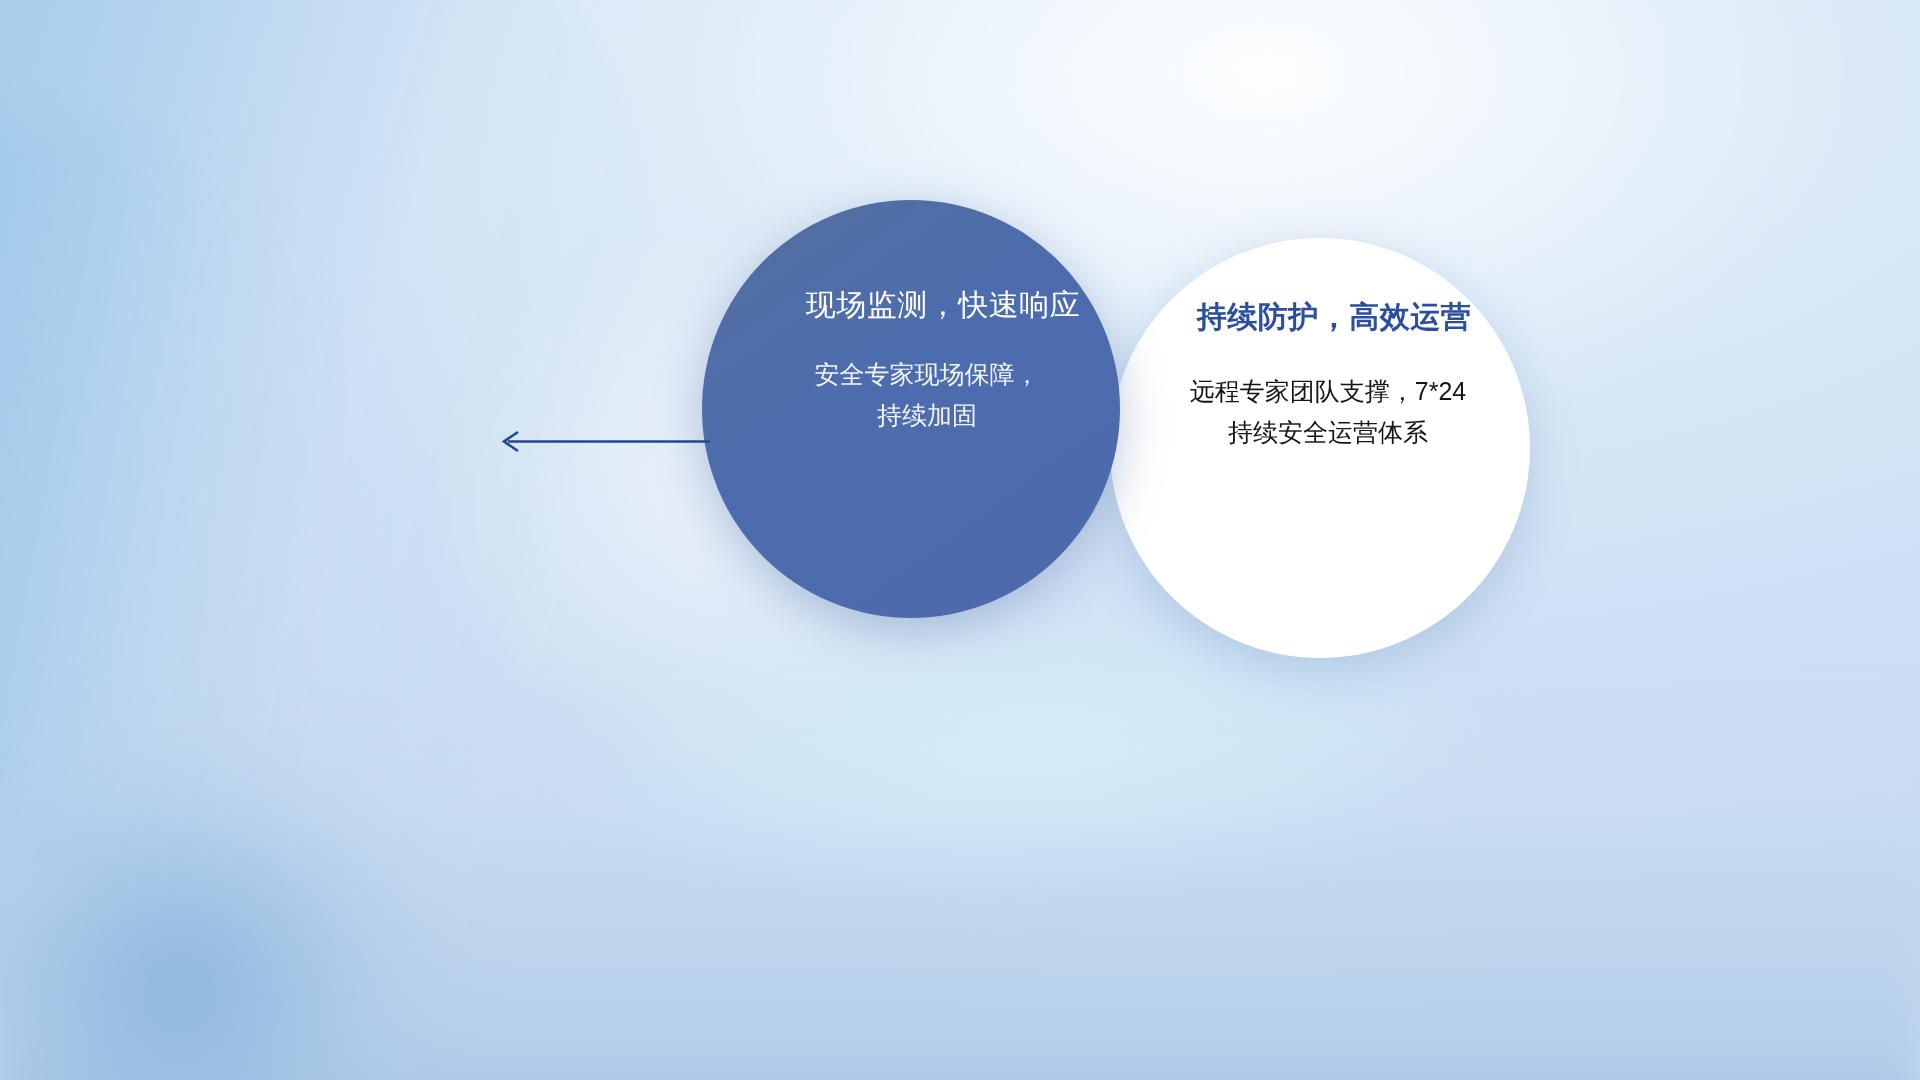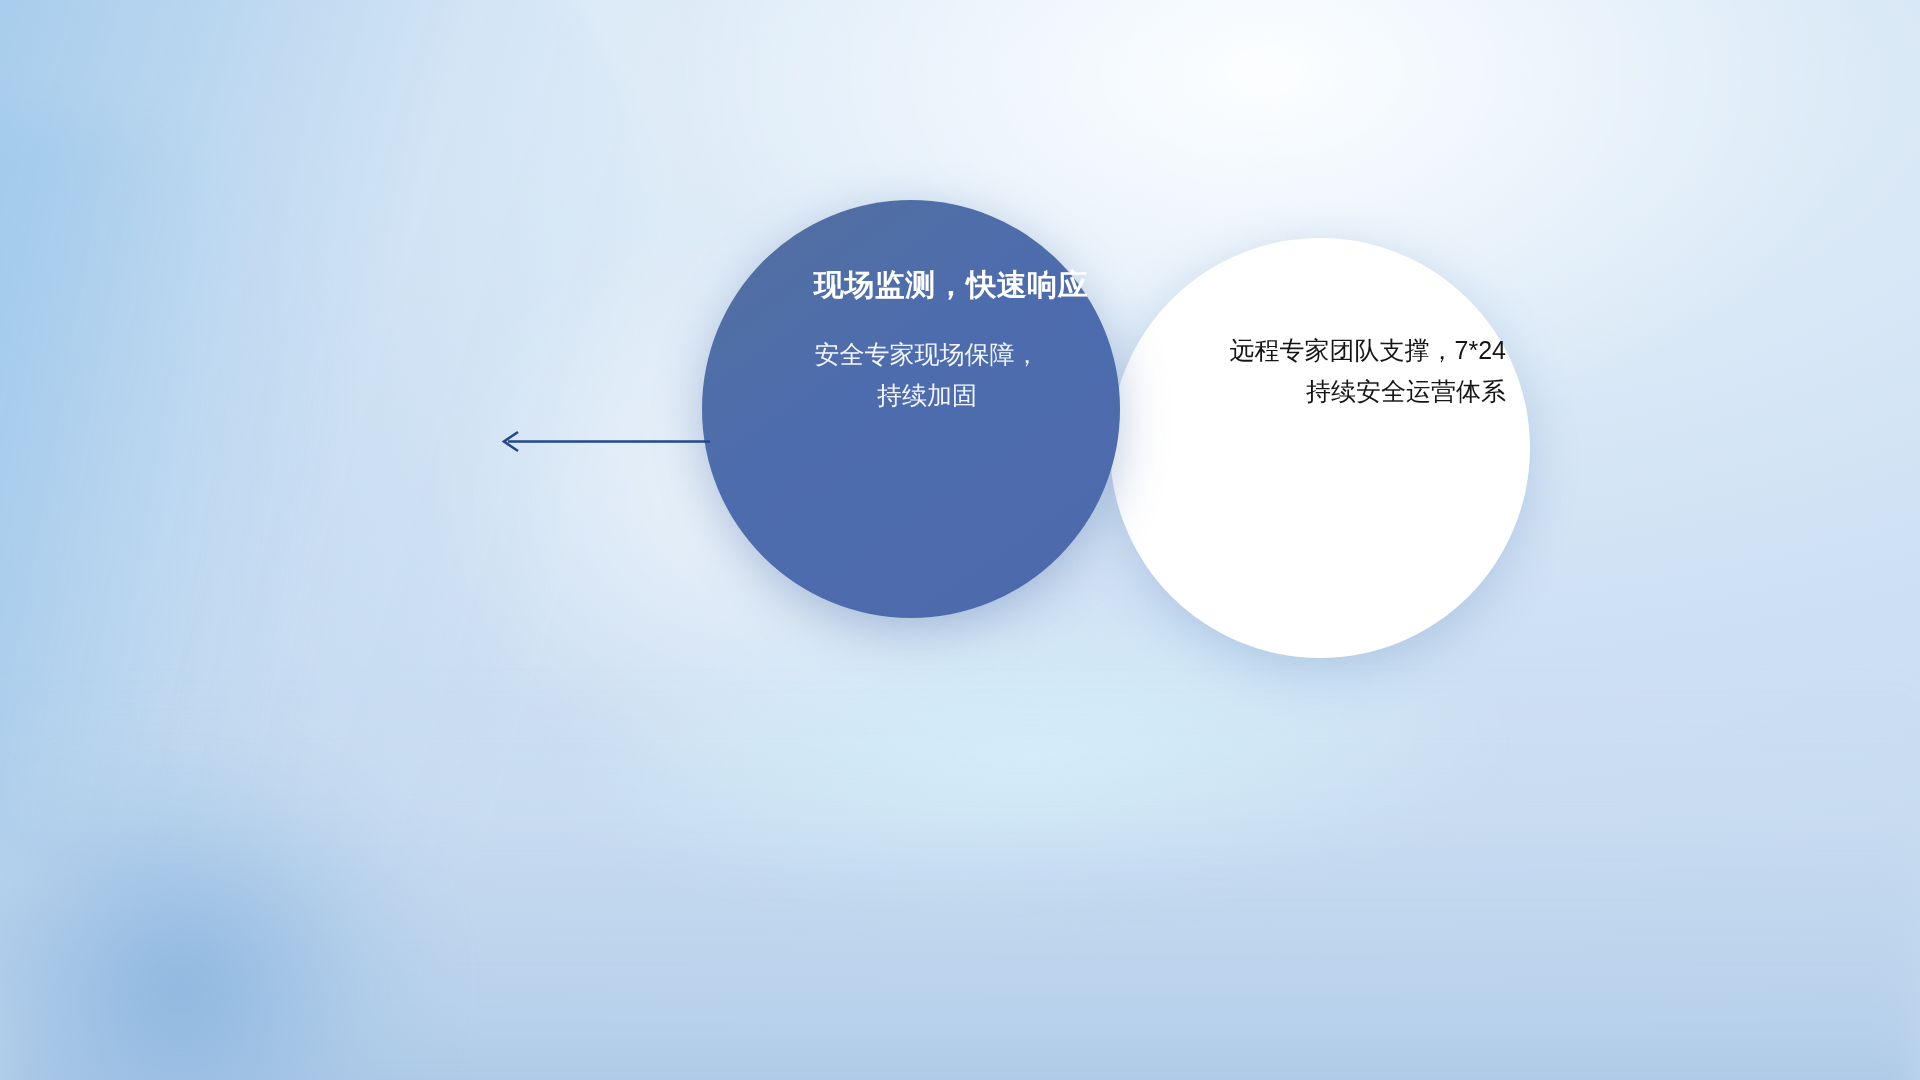--- a/index.html
+++ b/index.html
@@ -92,44 +92,44 @@
   .left-lines{
     width:100%;text-align:center;
     color:#0d0d0d;font-weight:bold;font-size:31px;line-height:1.0;
   }
   .left-lines .lrow{margin:0 0 41px 0;letter-spacing:1px;}
   .left-lines .lrow:last-child{margin-bottom:0;}
   .left-lines .gap{display:inline-block;width:26px;}
 
   
   .mid-title{
-    margin-top:68px;
-    color:#ffffff;font-weight:bold;font-size:30px;line-height:1.1;
+    margin-top:88px;
+    color:#ffffff;font-weight:normal;font-size:30px;line-height:1.1;
     white-space:nowrap;
-    position:relative;left:40px;
+    position:relative;left:32px;
     letter-spacing:.5px;
   }
   .mid-body{
     margin-top:33px;
     color:#f2f6fc;font-size:25px;line-height:1.62;
     text-align:center;width:300px;
     position:relative;left:16px;
   }
 
   
   .right-title{
     margin-top:62px;
     color:#2b4fa0;font-weight:bold;font-size:30px;line-height:1.1;
     white-space:nowrap;letter-spacing:.5px;
     position:relative;left:14px;
   }
   .right-body{
-    margin-top:92px;
+    margin-top:38px;
     color:#151515;font-size:25px;line-height:1.62;
-    text-align:right;width:356px;
+    text-align:center;width:356px;
     position:relative;left:8px;
   }
 
   
   .arrow-wrap{position:absolute;left:492px;top:420px;width:220px;height:44px;z-index:6;}
 </style>
 </head>
 <body>
 
 <div id="stage">
@@ -153,19 +153,20 @@
 
   <div class="circle circle-mid">
     <div class="mid-title">现场监测，快速响应</div>
     <div class="mid-body">
       <div>安全专家现场保障，</div>
       <div>持续加固</div>
     </div>
   </div>
 
   <div class="circle circle-right">
+    <div class="right-title">持续防护，高效运营</div>
     <div class="right-body">
       <div>远程专家团队支撑，7*24</div>
       <div>持续安全运营体系</div>
     </div>
   </div>
 
 </div>
 
 </body></html>

